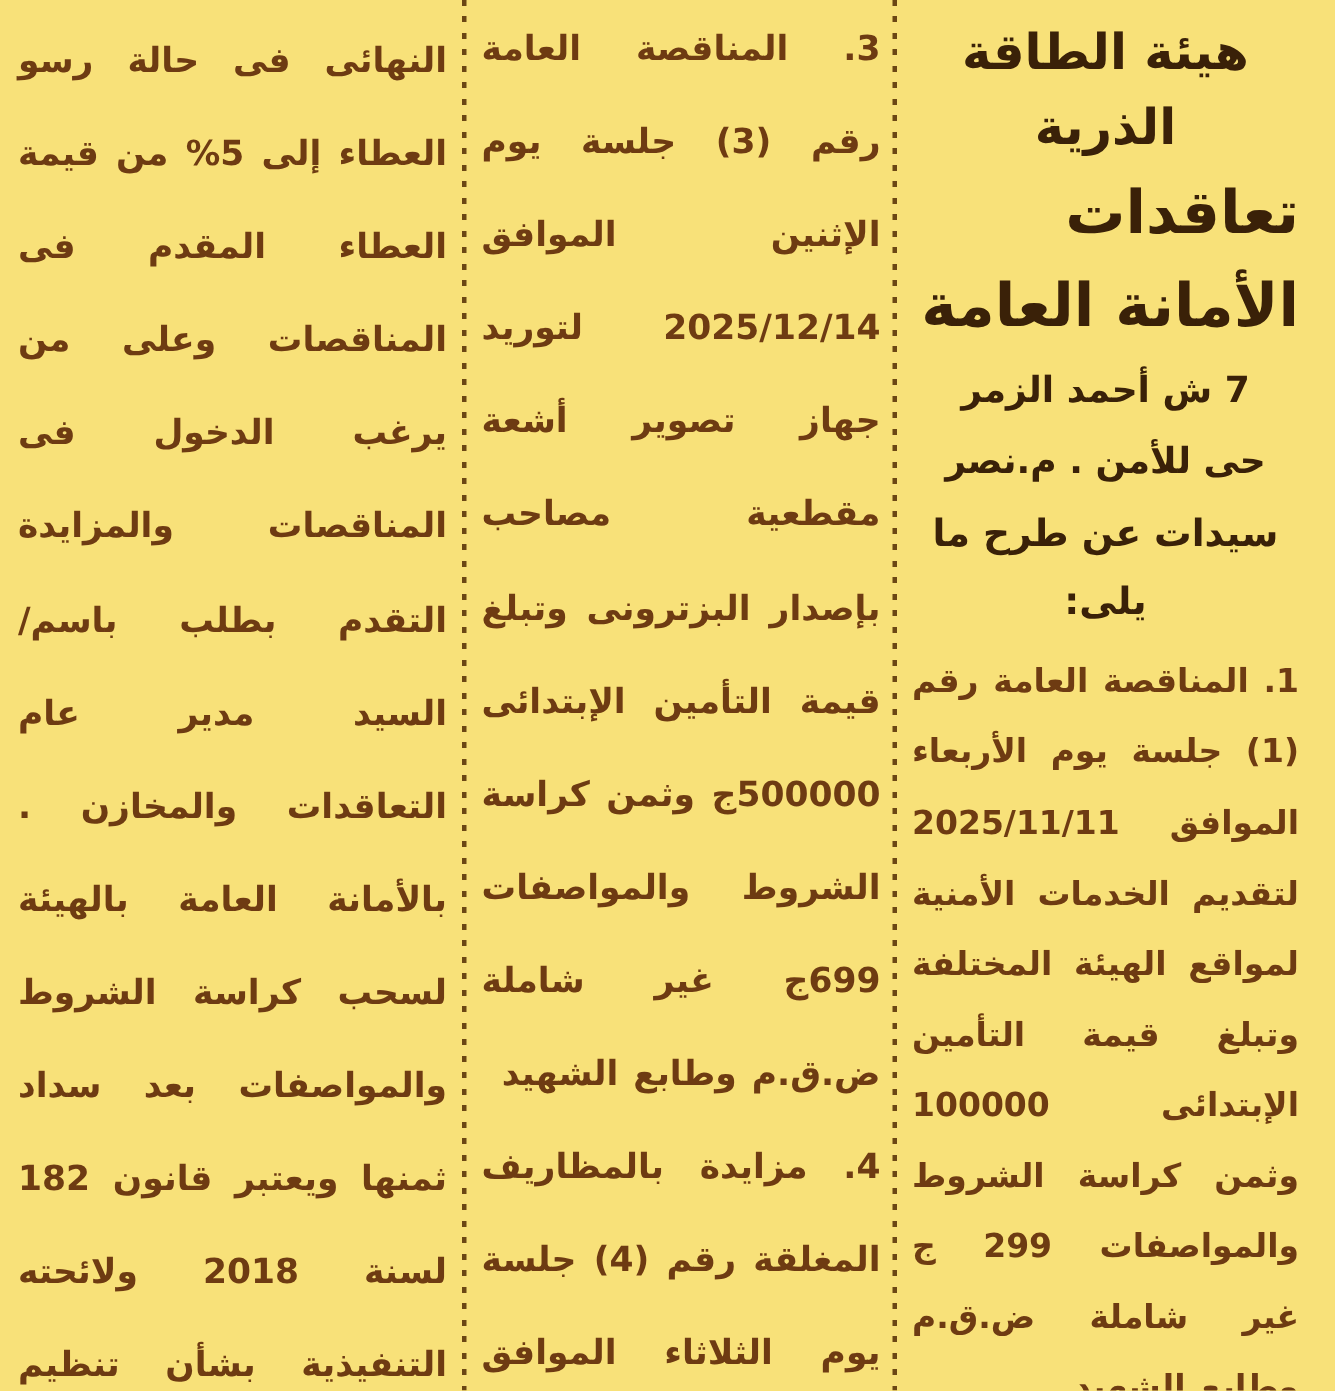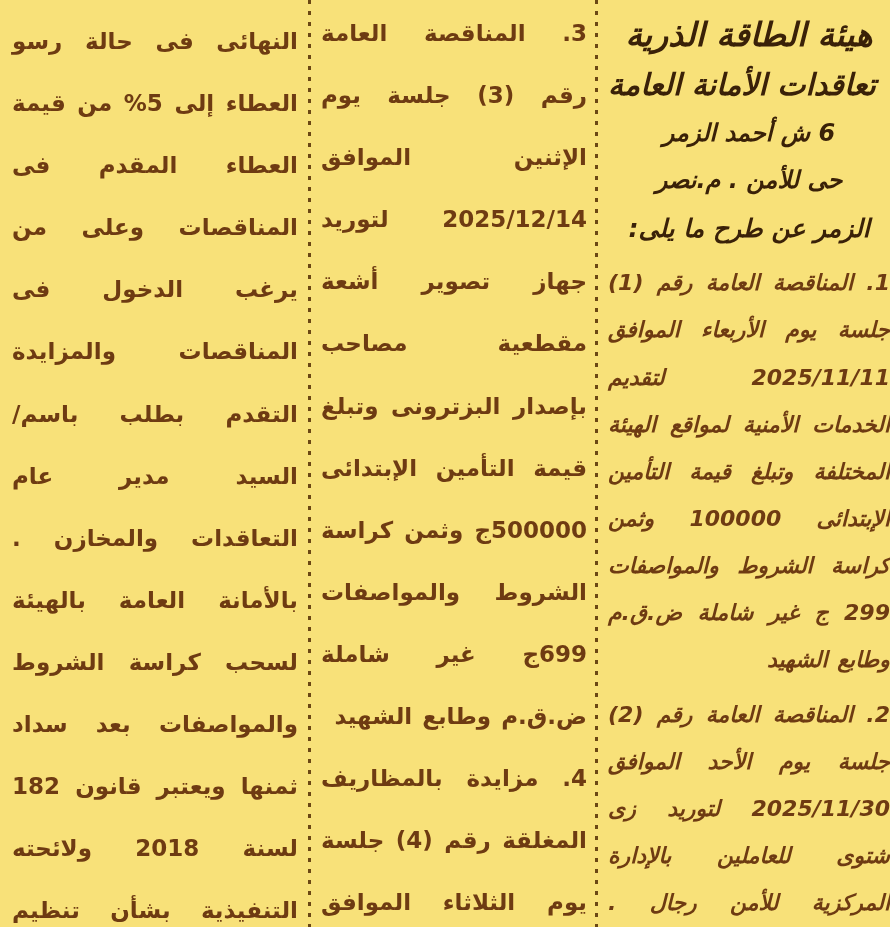--- a/index.html
+++ b/index.html
@@ -12,37 +12,37 @@
   html,body{margin:0;padding:0;}
   body{
     width:890px;height:927px;overflow:hidden;
     background:var(--bg);
     font-family:"DejaVu Sans",sans-serif;
     -webkit-font-smoothing:antialiased;
   }
   .page{display:flex;direction:rtl;height:100%;width:100%;}
   .col{height:100%;}
   
-  .col-right{width:292px;padding:4px 0 0 10px;font-style:italic;}
+  .col-right{width:292px;padding:4px 24px 0 10px;}
   .col-middle{width:284px;padding:2px 8px 0 10px;}
   .col-left{flex:1;padding:10px 10px 0 12px;}
   .vsep{
     width:3px;align-self:stretch;
     background-image:repeating-linear-gradient(
       to bottom,
       var(--divider) 0px, var(--divider) 4px,
       transparent 4px, transparent 11px);
   }
   .title1{
     margin:6px 0 0;font-size:33px;font-weight:bold;line-height:1.5;
     text-align:center;color:var(--heading);
   }
   .title2{
-    margin:2px 0 0;font-size:30px;font-weight:bold;line-height:1.55;
-    text-align:left;color:var(--heading);
+    margin:2px 0 0;font-size:40px;font-weight:bold;line-height:1.55;
+    text-align:right;color:var(--heading);
   }
   .addr{
     margin:4px 0 0;font-size:24px;font-weight:bold;line-height:1.8;
     text-align:center;color:var(--heading);
   }
   .intro{
     margin:4px 0 0;font-size:25px;font-weight:bold;line-height:1.8;
     text-align:center;color:var(--heading);
   }
   .par{
@@ -53,23 +53,23 @@
   .par-wide{margin:0;font-size:23px;line-height:2.7;}
 </style>
 </head>
 <body>
 
 <div class="page">
 
   <section class="col col-right">
     <h1 class="title1">هيئة الطاقة الذرية</h1>
     <h2 class="title2">تعاقدات الأمانة العامة</h2>
-    <p class="addr">6 ش أحمد الزمر</p>
+    <p class="addr">7 ش أحمد الزمر</p>
     <p class="addr">حى للأمن . م.نصر</p>
-    <p class="intro">الزمر عن طرح ما يلى:</p>
+    <p class="intro">سيدات عن طرح ما يلى:</p>
     <p class="par par-right">1. المناقصة العامة رقم (1) جلسة يوم الأربعاء الموافق 2025/11/11 لتقديم الخدمات الأمنية لمواقع الهيئة المختلفة وتبلغ قيمة التأمين الإبتدائى 100000 وثمن كراسة الشروط والمواصفات 299 ج غير شاملة ض.ق.م وطابع الشهيد</p>
     <p class="par par-right">2. المناقصة العامة رقم (2) جلسة يوم الأحد الموافق 2025/11/30 لتوريد زى شتوى للعاملين بالإدارة المركزية للأمن رجال . سيدات وتبلغ قيمة التأمين الإبتدائى 3000ج وثمن كراسة الشروط والمواصفات 299ج غير شاملة ض.ق.م وطابع الشهيد</p>
   </section>
 
   <div class="vsep"></div>
 
   <section class="col col-middle">
     <p class="par par-wide">3. المناقصة العامة رقم (3) جلسة يوم الإثنين الموافق 2025/12/14 لتوريد جهاز تصوير أشعة مقطعية مصاحب بإصدار البزترونى وتبلغ قيمة التأمين الإبتدائى 500000ج وثمن كراسة الشروط والمواصفات 699ج غير شاملة ض.ق.م وطابع الشهيد</p>
     <p class="par par-wide">4. مزايدة بالمظاريف المغلقة رقم (4) جلسة يوم الثلاثاء الموافق 2025/12/2 للمشاركة فى إدارة وتشغيل وحدة تدريب أبحاث العلاج الإشعاعى بمقر الهيئة بمدينة نصر لمدة 3 سنوات وتبلغ قيمة التأمين الإبتدائى 100000ج وثمن كراسة الشروط والمواصفات 299ج غير شاملة ض.ق.م وطابع الشهيد</p>
 

